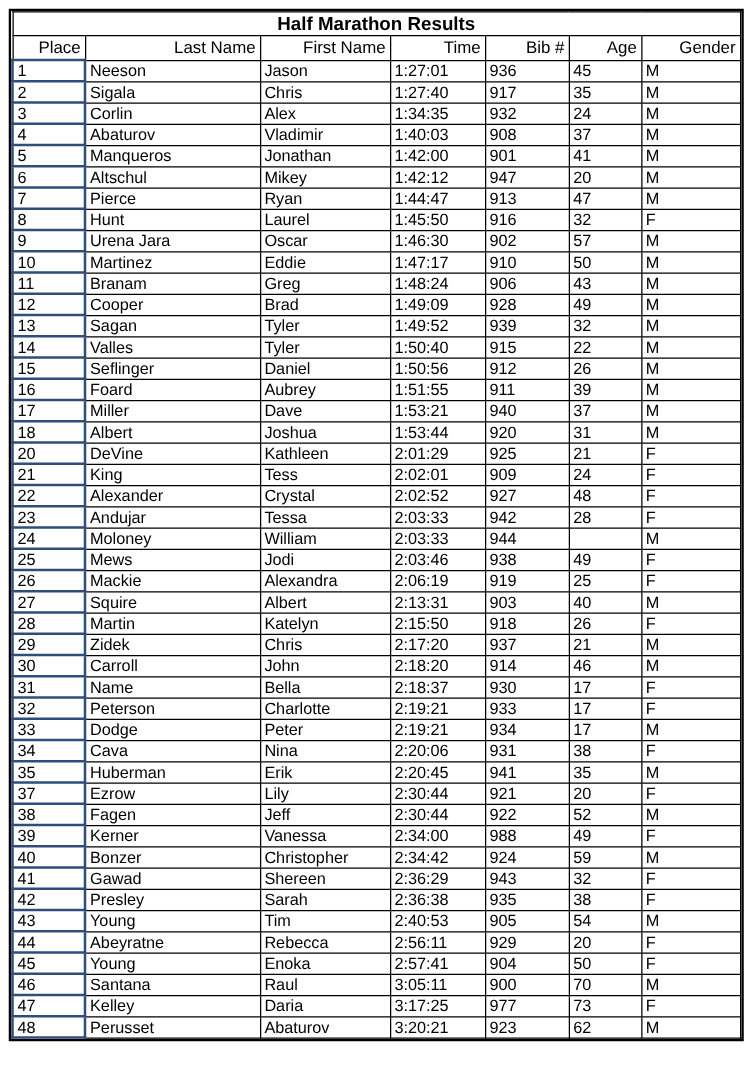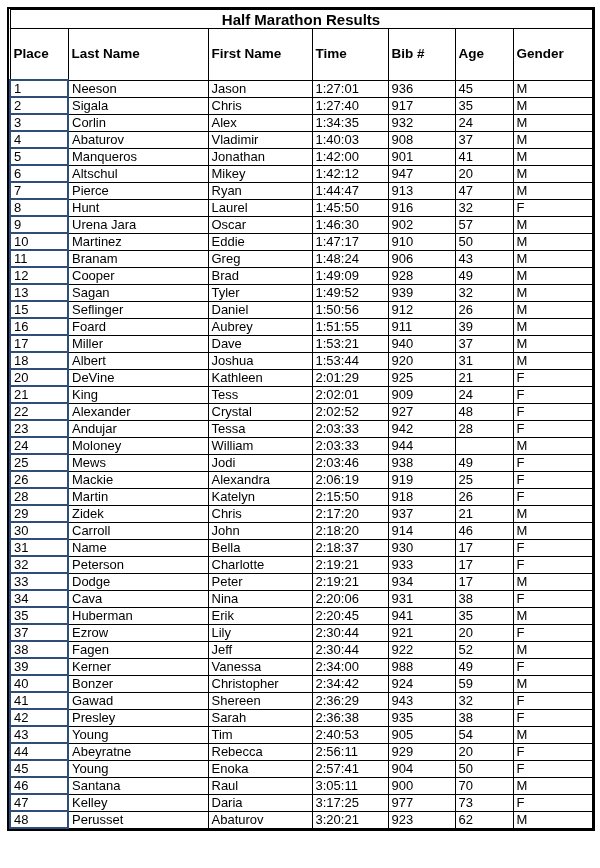--- a/index.html
+++ b/index.html
@@ -38,23 +38,23 @@
     height: 18px;
     font-size: 15px;
     font-weight: bold;
     text-align: center;
     padding: 0;
     line-height: 17px;
   }
   tr.header-row th {
     height: 18px;
     font-size: 13.5px;
-    font-weight: bold;
-    text-align: left;
-    padding: 16px 3px;
+    font-weight: normal;
+    text-align: right;
+    padding: 0 3px;
     line-height: 16px;
   }
   tr.data-row {
     height: 17px;
   }
   tr.data-row td {
     font-size: 13px;
     padding: 0 3px;
     line-height: 15px;
     text-align: left;
@@ -207,20 +207,29 @@
           <tr class="data-row">
     <td class="c-place">13</td>
     <td class="c-last-name">Sagan</td>
     <td class="c-first-name">Tyler</td>
     <td class="c-time">1:49:52</td>
     <td class="c-bib">939</td>
     <td class="c-age">32</td>
     <td class="c-gender">M</td>
   </tr>
           <tr class="data-row">
+    <td class="c-place">14</td>
+    <td class="c-last-name">Valles</td>
+    <td class="c-first-name">Tyler</td>
+    <td class="c-time">1:50:40</td>
+    <td class="c-bib">915</td>
+    <td class="c-age">22</td>
+    <td class="c-gender">M</td>
+  </tr>
+          <tr class="data-row">
     <td class="c-place">15</td>
     <td class="c-last-name">Seflinger</td>
     <td class="c-first-name">Daniel</td>
     <td class="c-time">1:50:56</td>
     <td class="c-bib">912</td>
     <td class="c-age">26</td>
     <td class="c-gender">M</td>
   </tr>
           <tr class="data-row">
     <td class="c-place">16</td>
@@ -306,20 +315,29 @@
           <tr class="data-row">
     <td class="c-place">26</td>
     <td class="c-last-name">Mackie</td>
     <td class="c-first-name">Alexandra</td>
     <td class="c-time">2:06:19</td>
     <td class="c-bib">919</td>
     <td class="c-age">25</td>
     <td class="c-gender">F</td>
   </tr>
           <tr class="data-row">
+    <td class="c-place">27</td>
+    <td class="c-last-name">Squire</td>
+    <td class="c-first-name">Albert</td>
+    <td class="c-time">2:13:31</td>
+    <td class="c-bib">903</td>
+    <td class="c-age">40</td>
+    <td class="c-gender">M</td>
+  </tr>
+          <tr class="data-row">
     <td class="c-place">28</td>
     <td class="c-last-name">Martin</td>
     <td class="c-first-name">Katelyn</td>
     <td class="c-time">2:15:50</td>
     <td class="c-bib">918</td>
     <td class="c-age">26</td>
     <td class="c-gender">F</td>
   </tr>
           <tr class="data-row">
     <td class="c-place">29</td>

